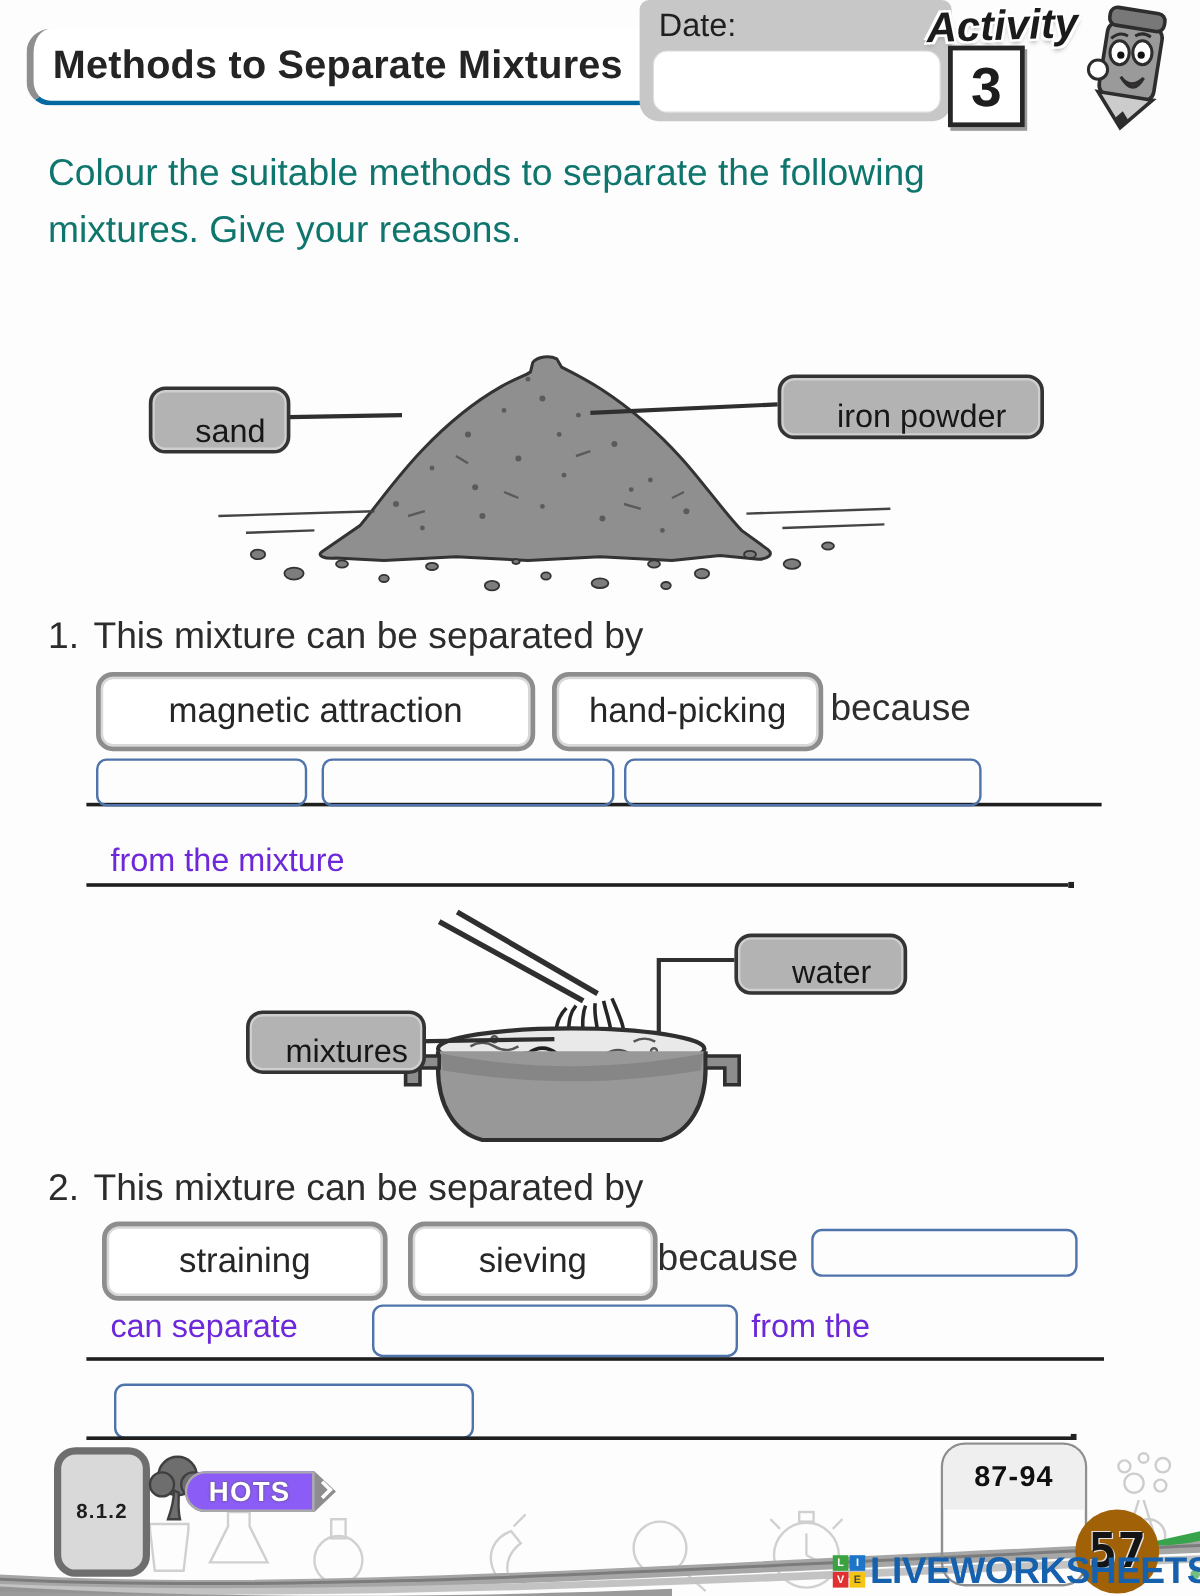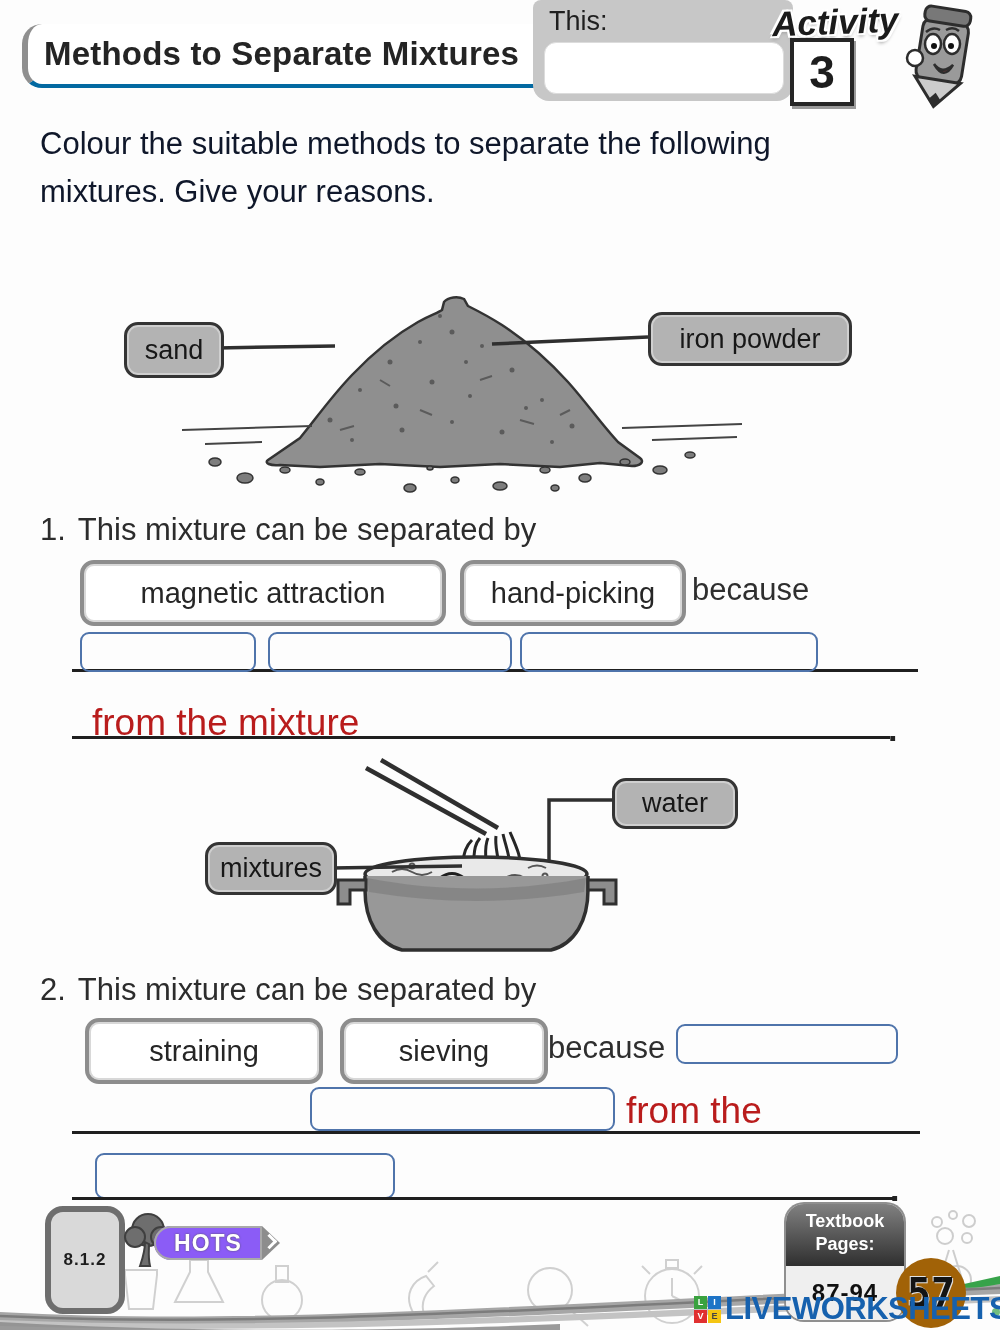--- a/index.html
+++ b/index.html
@@ -17,44 +17,44 @@
   .date-input{position:absolute;left:11px;top:42px;width:238px;height:50px;background:#fff;
     border-radius:12px;border:1px solid #dcdcdc;}
   .activity-wrap{left:768px;top:0;width:230px;height:112px;}
   .activity-word{position:absolute;left:4px;top:2px;font-size:35px;font-weight:bold;font-style:italic;
     color:#1b1b1b;transform:rotate(-2deg);
     text-shadow:-2px -2px 0 #fff,2px -2px 0 #fff,-2px 2px 0 #fff,2px 2px 0 #fff,0 3px 4px #9a9a9a;}
   .activity-num{position:absolute;left:22px;top:38px;width:56px;height:60px;background:#fff;
     border:4px solid #262626;display:flex;align-items:center;justify-content:center;
     font-size:46px;font-weight:bold;color:#1d1d1d;box-shadow:2px 3px 0 #9a9a9a;}
 
-  .instruction{left:40px;top:120px;width:850px;font-size:31px;line-height:1.55;color:#0f172a;}
+  .instruction{left:40px;top:120px;width:850px;font-size:31px;line-height:1.55;color:#0f766e;}
 
   
   .fig-label{background:#b3b3b3;border:3px solid #343434;border-radius:14px;
-    display:flex;align-items:center;justify-content:center;font-size:27px;color:#171717;
-    box-shadow:inset 0 0 0 2px #cfcfcf;}
+    display:flex;align-items:flex-end;justify-content:center;font-size:27px;color:#171717;
+    box-shadow:inset 0 0 0 2px #cfcfcf;padding-left:18px;}
   .lbl-sand{left:124px;top:322px;width:94px;height:50px;}
   .lbl-iron{left:648px;top:312px;width:198px;height:48px;}
   .lbl-noodles{left:205px;top:842px;width:126px;height:47px;}
   .lbl-water{left:612px;top:778px;width:120px;height:45px;}
 
   
   .qrow{display:flex;gap:12px;font-size:31px;color:#2c2c2c;}
   .q1row{left:40px;top:512px;}
   .q2row{left:40px;top:972px;}
   .opt-btn{position:absolute;background:#fff;border:4px solid #8d8d8d;border-radius:14px;
     display:flex;align-items:center;justify-content:center;font-size:29px;color:#262626;
     box-shadow:inset 0 0 0 2px #d8d8d8;cursor:pointer;}
   .because{font-size:31px;color:#2e2e2e;}
 
   .ans-input{position:absolute;border:2px solid #4f74ab;border-radius:9px;background:transparent;
     font-family:"Liberation Sans",sans-serif;font-size:25px;color:#1e3a66;padding:0 10px;box-sizing:border-box;outline:none;}
   .rule{position:absolute;height:3px;background:#1f1f1f;}
-  .blue-text{position:absolute;font-size:37px;color:#b91c1c;}
+  .blue-text{position:absolute;font-size:27px;color:#6d28d9;}
   .period{position:absolute;font-size:34px;font-weight:bold;color:#222;}
 
   
   .code-box{left:45px;top:1206px;width:80px;height:108px;background:#d9d9d9;border:6px solid #6e6e6e;
     border-radius:18px;display:flex;align-items:center;justify-content:center;box-sizing:border-box;}
   .code-box span{font-size:17px;font-weight:bold;color:#1d1d1d;letter-spacing:1px;}
   .hots{left:118px;top:1210px;width:170px;height:62px;}
   .hots-pill{position:absolute;left:36px;top:16px;width:108px;height:34px;background:#8b5cf6;
     border-radius:17px 0 0 17px;display:flex;align-items:center;justify-content:center;
     box-shadow:inset 0 0 0 2px #a9a9a9;}
@@ -84,21 +84,21 @@
 </head>
 <body>
 
 <div class="page">
 
   <div class="abs title-tab">
     <span>Methods to Separate Mixtures</span>
   </div>
 
   <div class="abs date-box">
-    <span class="date-label">This:</span>
+    <span class="date-label">Date:</span>
     <div class="date-input"></div>
   </div>
 
   <div class="abs activity-wrap">
     <span class="activity-word">Activity</span>
     <div class="activity-num">
       <span>3</span>
     </div>
     <svg class="abs" style="left:120px;top:4px;" width="105" height="108" viewBox="0 0 105 108">
       <g transform="rotate(9 52 55)">
@@ -251,20 +251,21 @@
   </div>
   <div class="abs opt-btn" style="left:85px;top:1018px;width:230px;height:58px;">
     <span>straining</span>
   </div>
   <div class="abs opt-btn" style="left:340px;top:1018px;width:200px;height:58px;">
     <span>sieving</span>
   </div>
   <span class="abs because" style="left:548px;top:1030px;">because</span>
   <input class="ans-input" style="left: 676px; top: 1024px; width: 222px; height: 40px;" type="text">
 
+  <span class="blue-text" style="left:92px;top:1090px;">can separate</span>
   <input class="ans-input" style="left: 310px; top: 1087px; width: 305px; height: 44px;" type="text">
   <span class="blue-text" style="left:626px;top:1090px;">from the</span>
   <div class="rule" style="left:72px;top:1131px;width:848px;"></div>
 
   <input class="ans-input" style="left: 95px; top: 1153px; width: 300px; height: 46px;" type="text">
   <div class="rule" style="left:72px;top:1197px;width:822px;"></div>
   <span class="period" style="left:890px;top:1170px;">.</span>
 
   <svg class="abs" style="left:30px;top:1238px;opacity:.38;" width="760" height="90" viewBox="0 0 760 90">
     <g stroke="#8a8a8a" stroke-width="2" fill="none">
@@ -318,24 +319,20 @@
       </g>
     </svg>
     <div class="hots-pill">
       <span>HOTS</span>
     </div>
     <div class="hots-arrow"></div>
     <div class="hots-chev"></div>
   </div>
 
   <div class="abs textbook-box">
-    <div class="textbook-top">
-      <div>Textbook</div>
-      <div>Pages:</div>
-    </div>
     <div class="textbook-bottom">
       <span>87-94</span>
     </div>
   </div>
 
   <div class="abs page-circle">
     <span>57</span>
   </div>
 
   <div class="abs logo">

